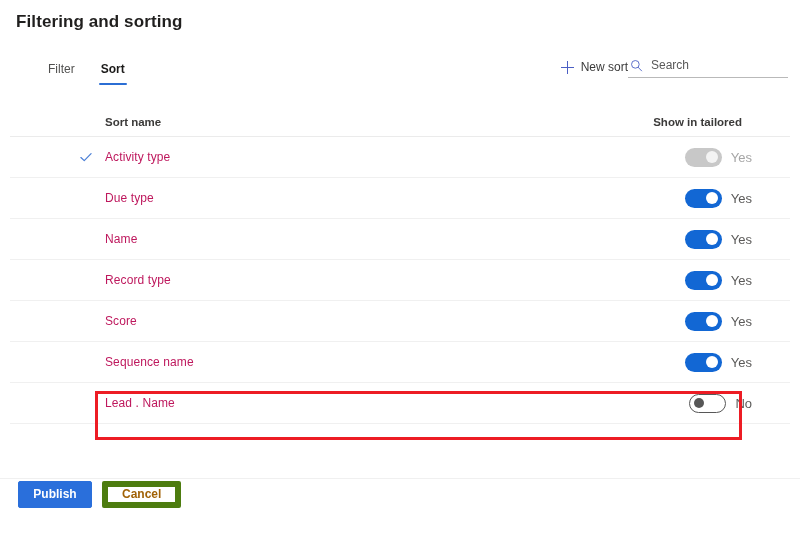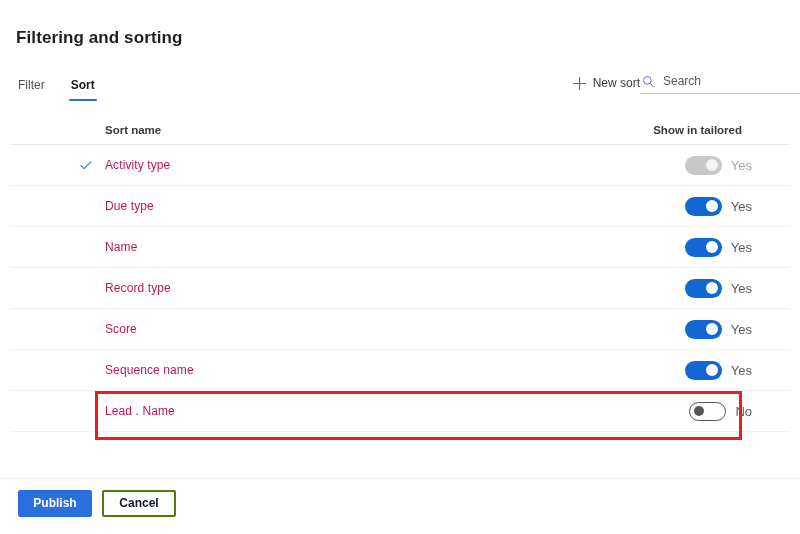--- a/index.html
+++ b/index.html
@@ -11,21 +11,21 @@
     height: 534px;
     background: #ffffff;
     font-family: "Liberation Sans", sans-serif;
     color: #323130;
     overflow: hidden;
     position: relative;
   }
 
   
   .page-header {
-    padding: 28px 16px 0 16px;
+    padding: 12px 16px 0 16px;
   }
   .page-title {
     font-size: 17px;
     font-weight: 600;
     color: #201f1e;
     margin: 0;
     letter-spacing: 0.1px;
   }
   .page-subtitle {
     font-size: 11.5px;
@@ -38,22 +38,23 @@
     text-decoration: none;
     cursor: pointer;
   }
 
   
   .command-row {
     display: flex;
     align-items: flex-end;
     justify-content: space-between;
     margin-top: 16px;
-    padding: 0 0 0 16px;
+    padding: 0 12px 0 16px;
     height: 38px;
+    margin-left: 30px;
   }
   .tabs {
     display: flex;
     align-items: flex-end;
     gap: 22px;
     height: 38px;
   }
   .tab {
     position: relative;
     font-size: 12px;
@@ -126,21 +127,21 @@
     font-size: 12px;
     color: #1d4ed8;
     background: transparent;
     width: 100%;
     padding: 0;
   }
   .search-input::placeholder { color: #595959; opacity: 1; }
 
   
   .table {
-    margin-top: 14px;
+    margin-top: 22px;
     padding: 0 10px 0 10px;
     box-sizing: border-box;
     width: 800px;
   }
   .table-head {
     display: flex;
     align-items: center;
     height: 28px;
     border-bottom: 1px solid #ebebeb;
     padding: 0 0 0 0;
@@ -246,21 +247,21 @@
     left: 0;
     right: 0;
     top: 478px;
     height: 1px;
     background: #f0f0f0;
   }
   .footer {
     position: absolute;
     left: 0;
     right: 0;
-    bottom: 3px;
+    bottom: 12px;
     height: 56px;
     display: flex;
     align-items: center;
     gap: 10px;
     padding-left: 18px;
     box-sizing: border-box;
   }
   .btn {
     font-family: "Liberation Sans", sans-serif;
     font-size: 12px;
@@ -272,22 +273,22 @@
     box-sizing: border-box;
   }
   .btn-primary {
     background: #2a6fdb;
     color: #ffffff;
     border: 1px solid #2a6fdb;
     font-weight: 600;
   }
   .btn-secondary {
     background: #ffffff;
-    color: #0f172a;
-    border: 2px solid #4d7c0f;
+    color: #a16207;
+    border: 6px solid #4d7c0f;
     font-weight: 600;
   }
 </style>
 </head>
 <body>
 
 <div class="page-header">
   <h1 class="page-title">Filtering and sorting</h1>
 </div>
 

